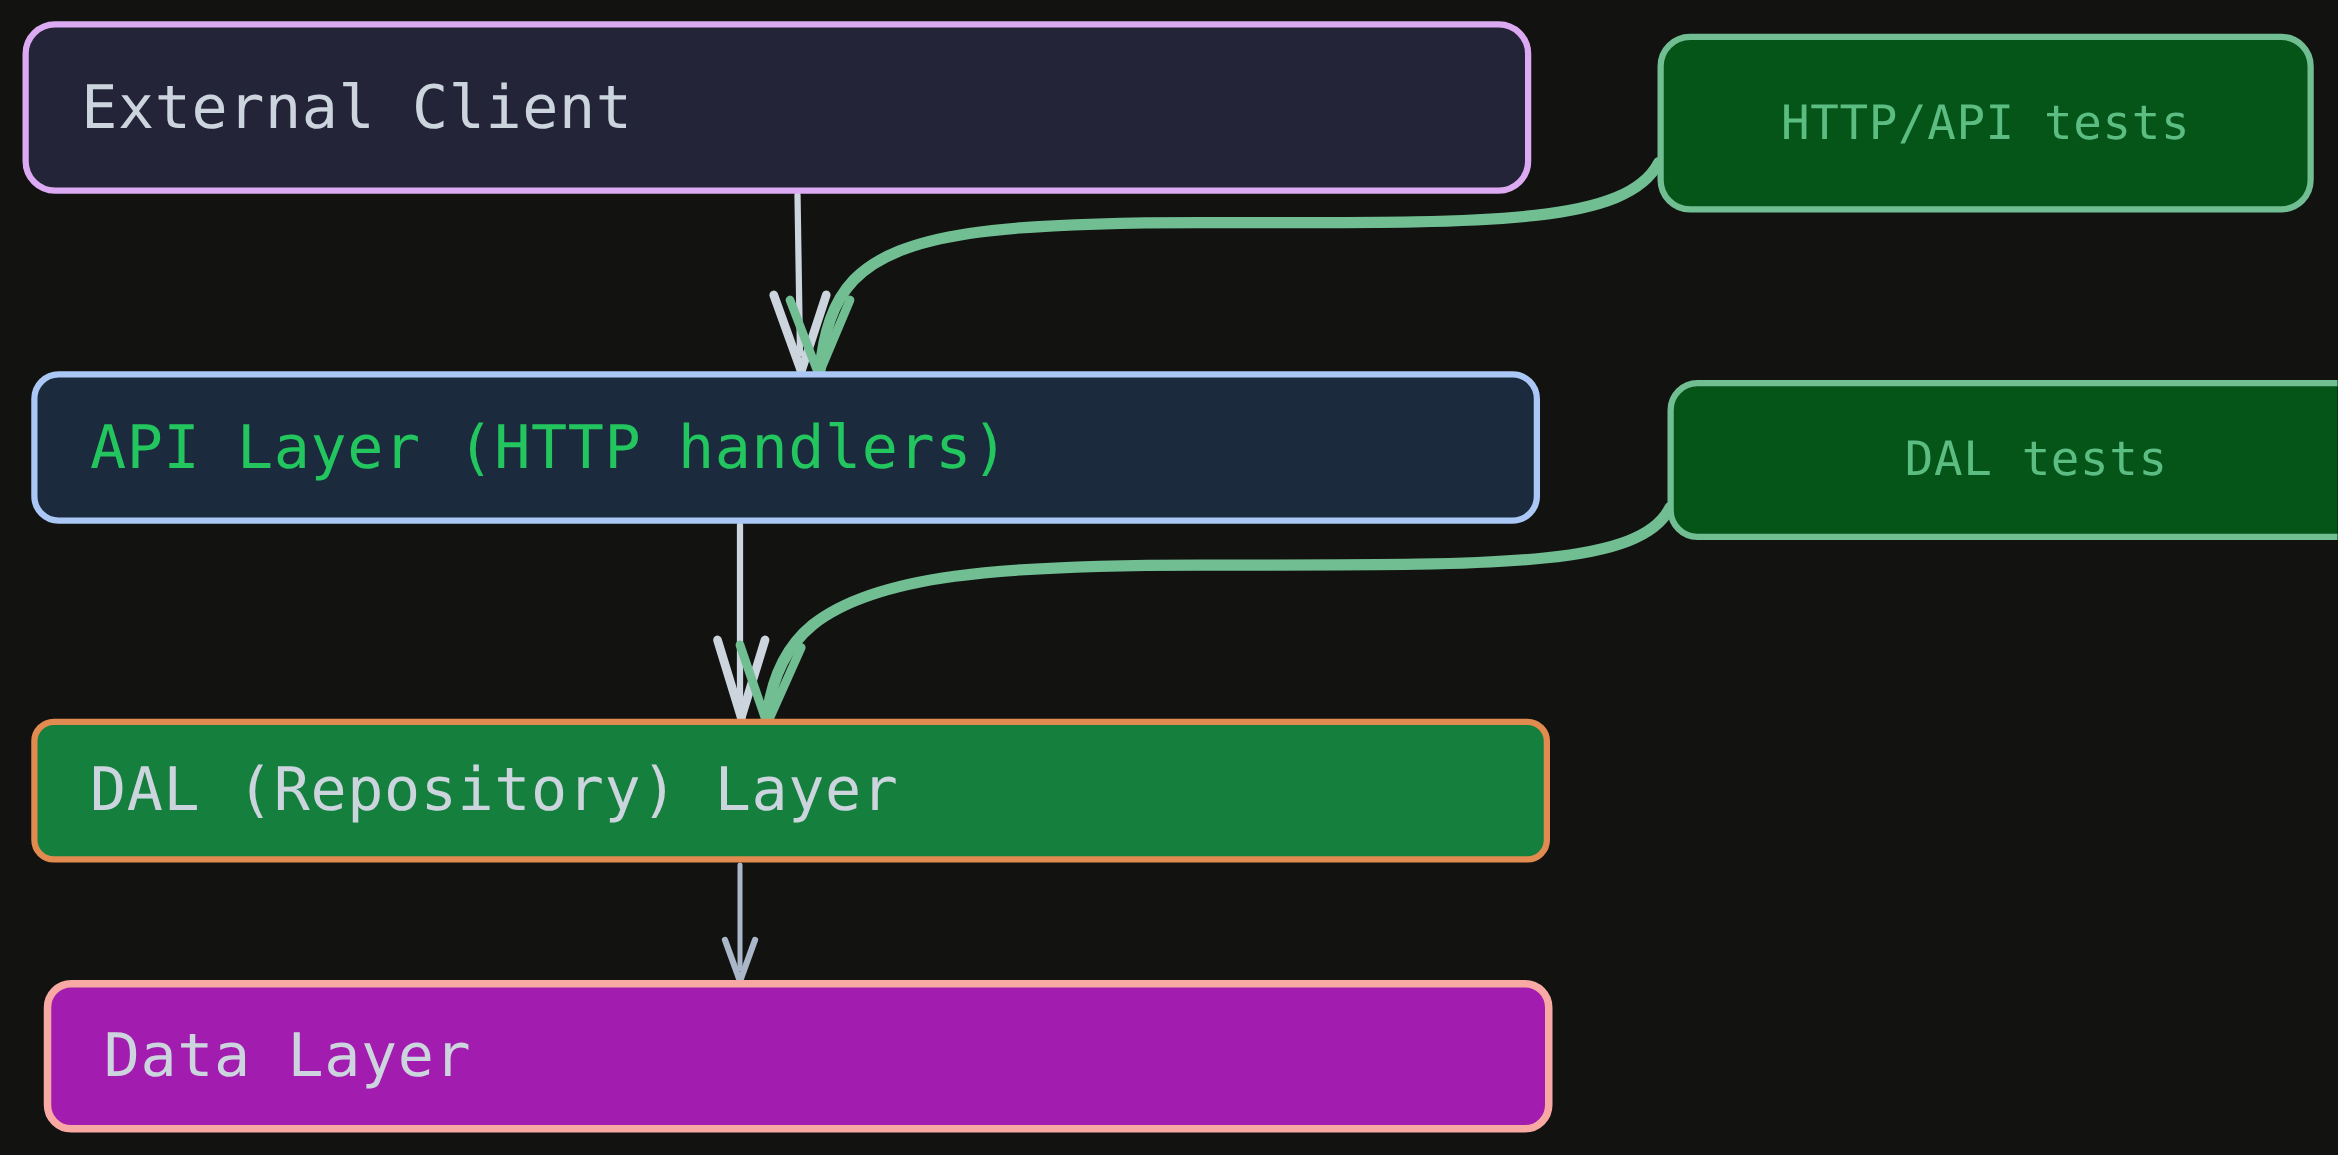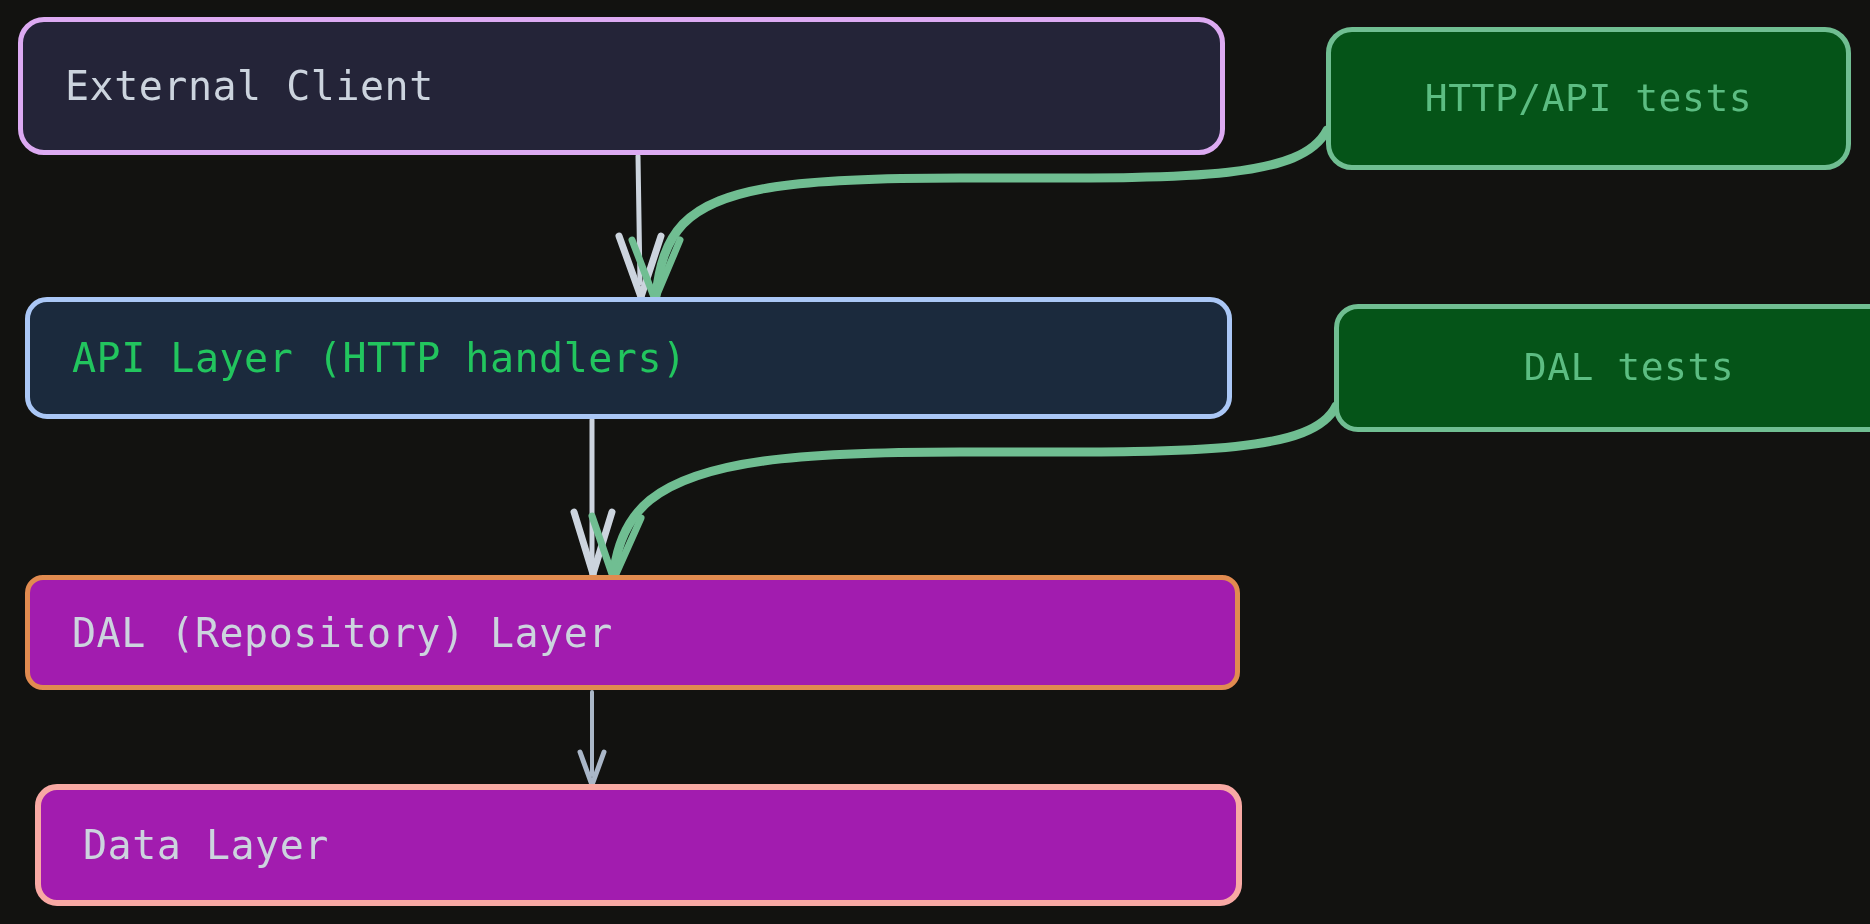--- a/index.html
+++ b/index.html
@@ -40,21 +40,21 @@
     white-space: pre;
     letter-spacing: 0.5px;
     line-height: 1.1;
   }
   
   .layer-node {
     justify-content: flex-start;
   }
   .layer-node .node-label {
     padding-left: 42px;
-    font-size: 40px;
+    font-size: 48px;
   }
   
   .note-node {
     justify-content: center;
   }
   .note-node .node-label {
     font-size: 38px;
   }
 
   
@@ -73,21 +73,21 @@
     border-color: #aac7f6;
     background: #1b2a3d;
     border-radius: 22px;
   }
   #node-api-layer .node-label { color: #22c55e; }
 
   #node-dal-layer {
     left: 25px; top: 575px; width: 1215px; height: 115px;
     border-width: 5px;
     border-color: #e18b50;
-    background: #a21caf;
+    background: #15803d;
     border-radius: 18px;
   }
   #node-dal-layer .node-label { color: #ccd4de; }
 
   #node-data-layer {
     left: 35px; top: 784px; width: 1207px; height: 122px;
     border-width: 6px;
     border-color: #f8a9a4;
     background: #a21caf;
     border-radius: 22px;

